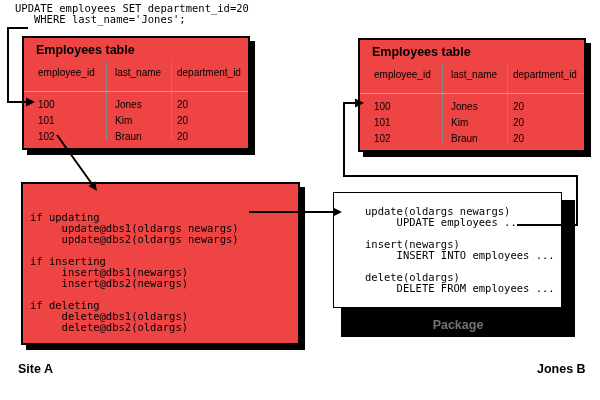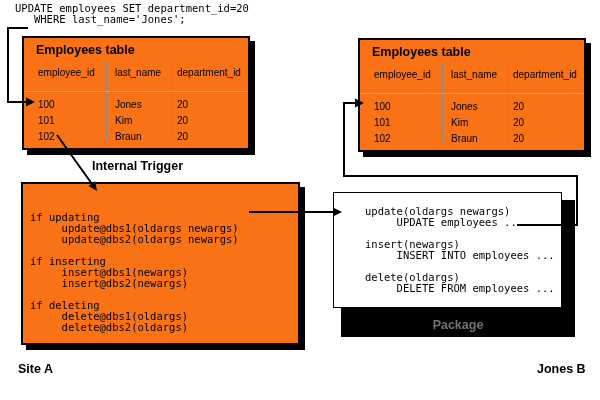--- a/index.html
+++ b/index.html
@@ -1,21 +1,21 @@
 <!DOCTYPE html>
 <html><head>
 <meta charset="utf-8">
 <style>
   html,body{margin:0;padding:0;background:#fff;}
   .canvas{position:relative;width:600px;height:400px;background:#fff;color:#000;
           font-family:"Liberation Sans",sans-serif;overflow:hidden;border-radius:23px;}
   pre.code{margin:0;position:absolute;font-family:"DejaVu Sans Mono",monospace;
            font-size:10.5px;line-height:11px;white-space:pre;color:#000;}
   .top-sql{left:15px;top:3px;line-height:16px;}
-  .box{position:absolute;box-sizing:border-box;background:#f97316;border:2px solid #000;
+  .box{position:absolute;box-sizing:border-box;background:#ef4444;border:2px solid #000;
        box-shadow:5px 5px 0 #000;}
   .tbl-title{position:absolute;left:12px;top:5px;font-weight:bold;font-size:12.5px;white-space:nowrap;}
   .trow{position:absolute;left:0;width:100%;height:13px;}
   .trow span{position:absolute;font-size:10px;white-space:nowrap;}
   .c1{left:14px}.c2{left:91px}.c3{left:153px}
   .vsep{position:absolute;top:24px;bottom:8px;width:1px;background:#8a8a8a;}
   .s1{left:82px}.s2{left:147px}
   .hrule{position:absolute;left:0;right:0;top:53px;height:1px;background:#aaa;}
   .tbl-a{left:22px;top:36px;width:228px;height:114px;}
   .tbl-b{left:358px;top:38px;width:228px;height:114px;}
@@ -87,21 +87,20 @@
       <span class="c2">Kim</span>
       <span class="c3">20</span>
     </div>
     <div class="trow" style="top:93px">
       <span class="c1">102</span>
       <span class="c2">Braun</span>
       <span class="c3">20</span>
     </div>
   </div>
 
-  <div class="trigger-title">Internal Trigger</div>
   <div class="box trigger-box">
     <pre class="code">if updating
      update@dbs1(oldargs newargs)
      update@dbs2(oldargs newargs)
 
 if inserting
      insert@dbs1(newargs)
      insert@dbs2(newargs)
 
 if deleting

